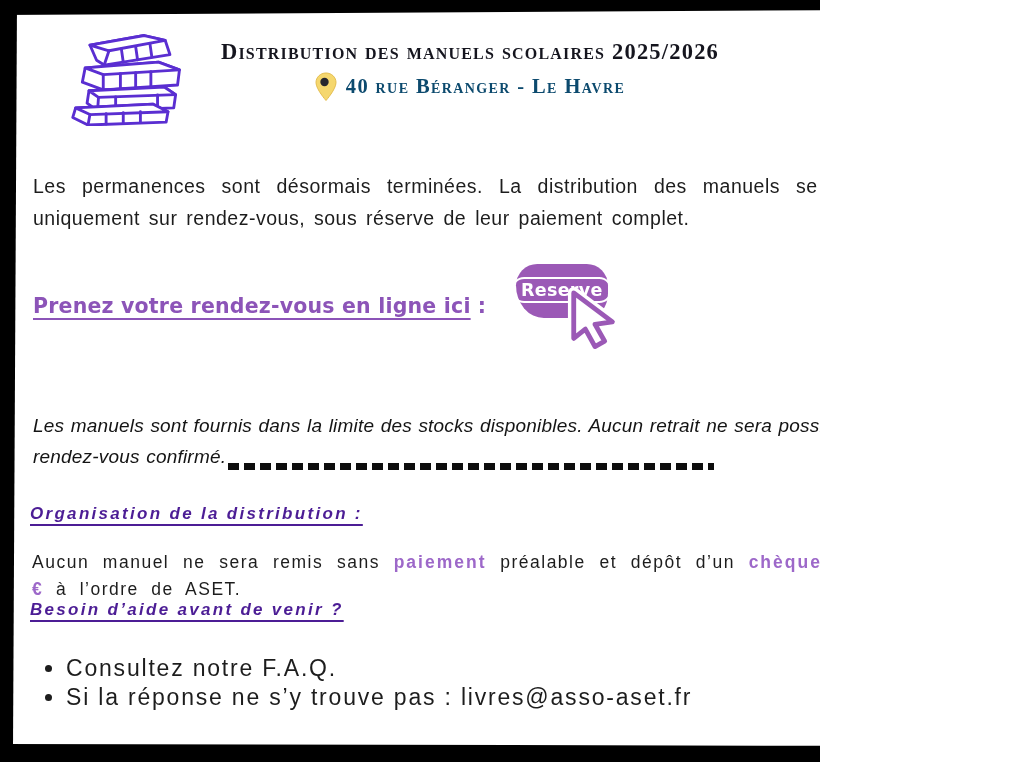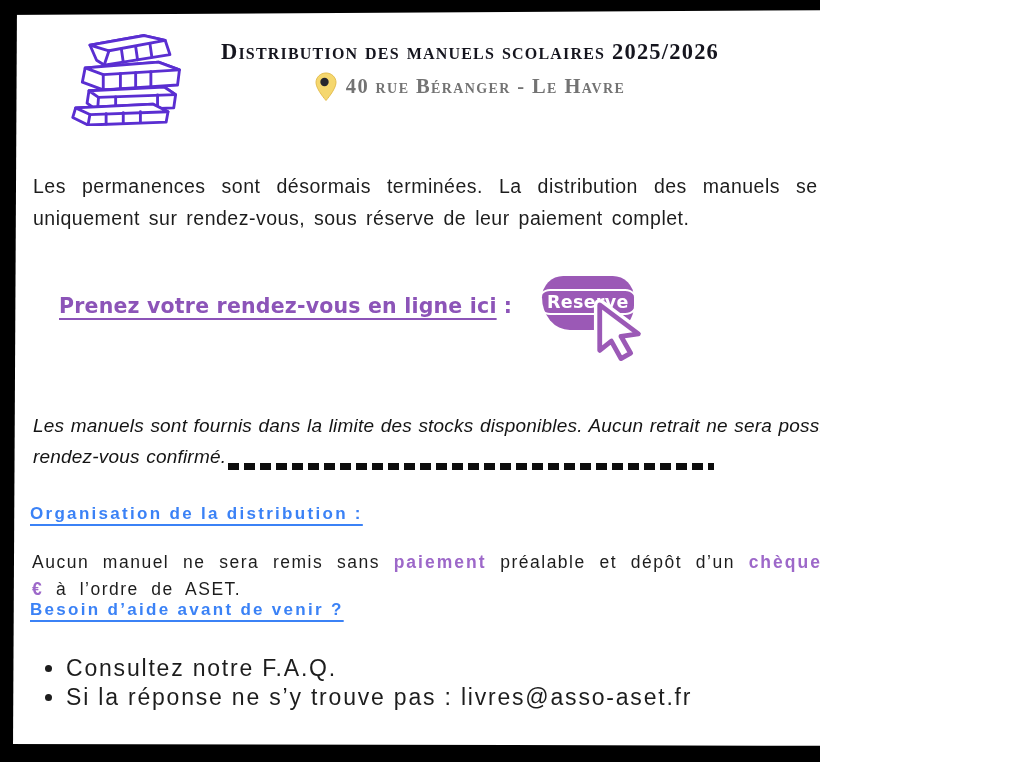--- a/index.html
+++ b/index.html
@@ -13,32 +13,32 @@
   .books{position:absolute;left:46px;top:26px;width:145px;height:100px;z-index:2;}
   .title-block{position:absolute;left:175px;top:38px;width:590px;text-align:center;z-index:2;}
   .page-title{
     margin:0;font-family:"Liberation Serif",serif;font-variant:small-caps;
     font-weight:700;font-size:22.5px;letter-spacing:1.2px;color:#15151e;line-height:1.2;
   }
   .address-row{margin-top:5px;display:flex;align-items:center;justify-content:center;gap:9px;}
   .pin{width:22px;height:30px;flex:0 0 auto;margin-top:2px;}
   .address-text{
     font-family:"Liberation Serif",serif;font-variant:small-caps;font-weight:700;
-    font-size:20.5px;letter-spacing:1.4px;color:#737373;
+    font-size:20.5px;letter-spacing:1.4px;color:#0c4a6e;
   }
 
   
   .intro{
     position:absolute;left:33px;top:150px;width:874px;z-index:2;
     font-size:19.5px;line-height:32.5px;letter-spacing:0.5px;word-spacing:3px;
     text-align:justify;color:#1d1d1d;
   }
 
   
-  .booking-row{position:absolute;left:33px;top:282px;display:flex;align-items:center;z-index:2;margin-left:26px;}
+  .booking-row{position:absolute;left:33px;top:270px;display:flex;align-items:flex-end;z-index:2;}
   .booking-link{
     font-family:"DejaVu Sans",sans-serif;font-size:20.5px;font-weight:700;color:#8c54b8;
     text-decoration:underline;text-decoration-thickness:2px;text-underline-offset:5px;
     letter-spacing:0.2px;cursor:pointer;
   }
   .booking-colon{
     font-family:"DejaVu Sans",sans-serif;font-size:20.5px;font-weight:700;color:#8c54b8;
     margin-left:7px;
   }
   .reserve-badge{position:relative;margin-left:30px;margin-top:-6px;width:92px;height:54px;cursor:pointer;}
@@ -64,22 +64,22 @@
 
   
   .divider{
     position:absolute;left:228px;top:463px;width:486px;height:7px;z-index:2;
     background:repeating-linear-gradient(90deg,#0d0d0d 0 11px,transparent 11px 16px);
   }
 
   
   .section-heading{
     position:absolute;z-index:2;margin:0;
-    font-size:17px;font-weight:700;color:#3b82f6;letter-spacing:2.3px;
-    text-decoration:underline;text-decoration-thickness:1.5px;text-underline-offset:5px;
+    font-size:17px;font-weight:700;color:#4c1d95;letter-spacing:2.3px;
+    text-decoration:underline;text-decoration-thickness:1.5px;text-underline-offset:5px;font-style:italic;
   }
   .org-heading{left:30px;top:504px;}
   .help-heading{left:30px;top:600px;text-align:right;}
 
   .org-text{
     position:absolute;left:32px;top:531px;width:878px;z-index:2;
     font-size:17.5px;line-height:27.5px;letter-spacing:1.5px;word-spacing:6px;
     text-align:justify;color:#1d1d1d;
   }
   .hl{color:#9d68c9;font-weight:700;letter-spacing:2px;}

